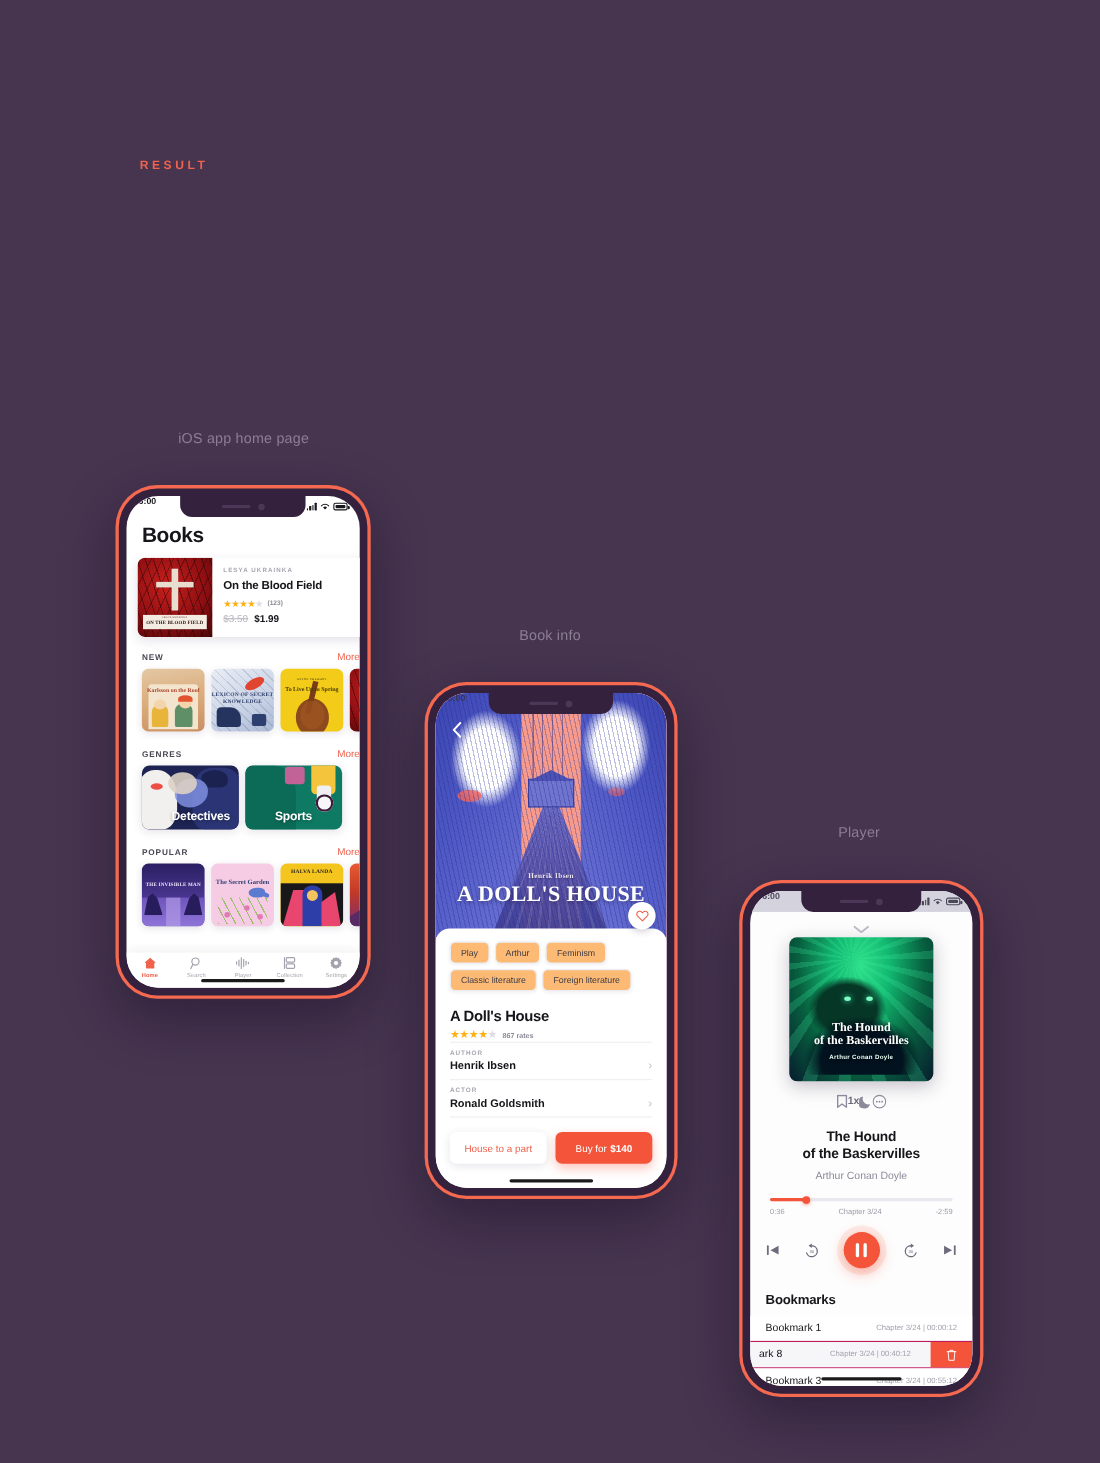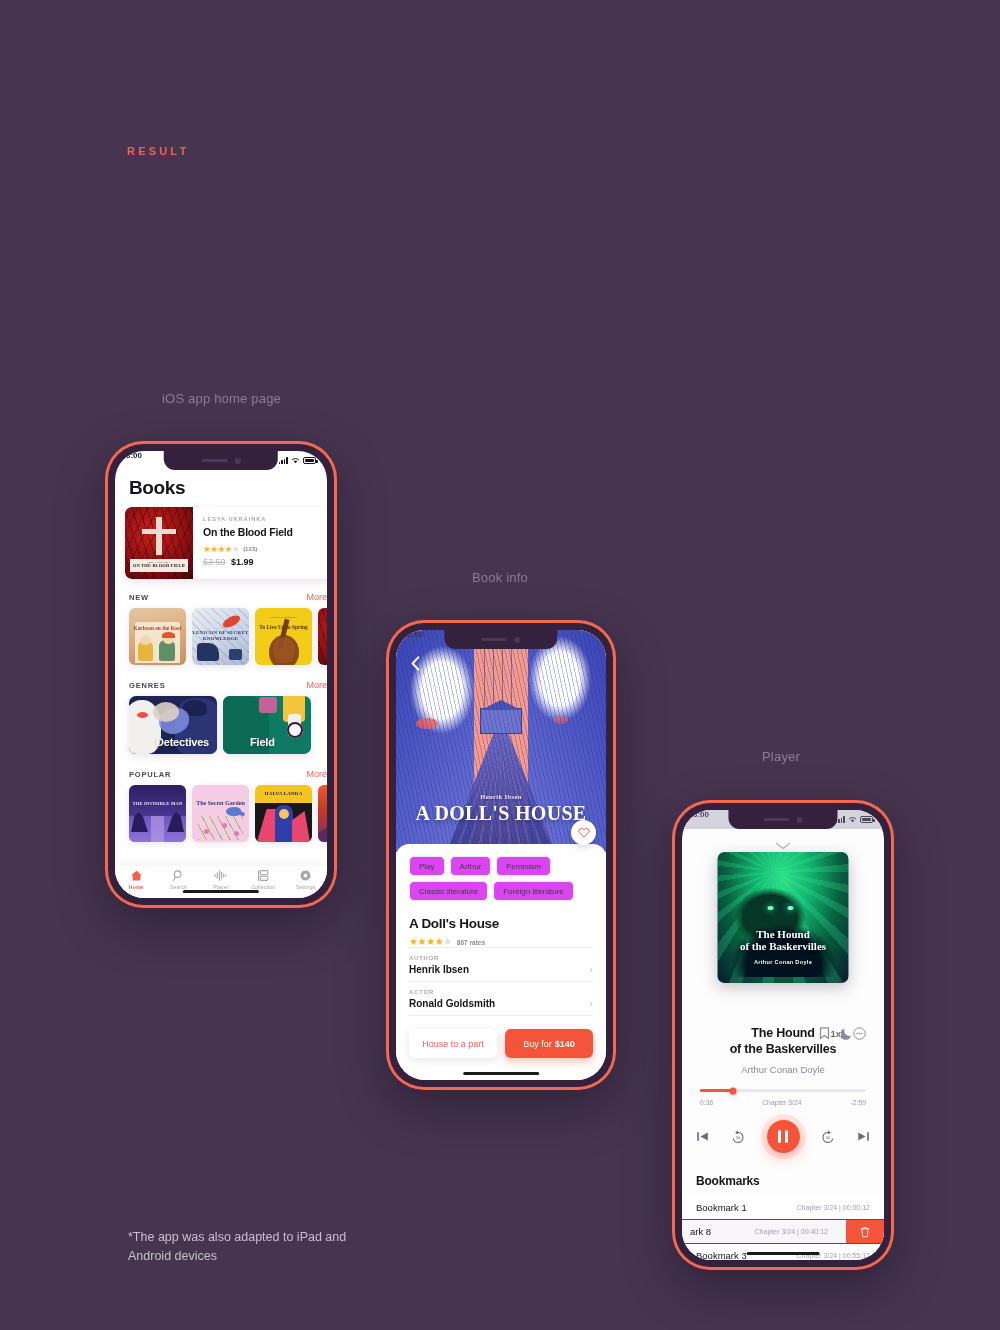--- a/index.html
+++ b/index.html
@@ -170,21 +170,21 @@
   .hero-title { position:absolute; left:0; right:0; top:172px; text-align:center;
       font-family:"Liberation Serif", serif; font-size:20px; font-weight:700; color:#fff; letter-spacing:.3px;
       text-shadow:0 2px 4px rgba(30,20,60,.45); }
   .back-btn { position:absolute; left:10px; top:24px; z-index:25; width:18px; height:18px;
       display:flex; align-items:center; justify-content:center; }
   .heart-btn { position:absolute; right:10px; top:190px; width:25px; height:25px; border-radius:50%;
       background:#fff; display:flex; align-items:center; justify-content:center; z-index:25;
       box-shadow:0 2px 7px rgba(60,40,80,.22); }
   .info-sheet { position:absolute; left:0; right:0; top:214px; bottom:0; background:#fff; border-radius:13px 13px 0 0; padding:12px 13px 0; }
   .chips { display:flex; flex-wrap:wrap; gap:5px; }
-  .chip { padding:4.5px 9px; border-radius:5px; background:#d946ef; border:1px solid #ececf1;
+  .chip { padding:4.5px 9px; border-radius:5px; background:#fdba74; border:1px solid #ececf1;
       font-size:8px; color:#3d3b45; box-shadow:0 1px 3px rgba(60,40,80,.07); }
   .bk-title { margin-top:15px; font-size:13.5px; font-weight:700; color:#16151a; letter-spacing:-.3px; }
   .bk-rate { display:flex; align-items:center; gap:5px; margin-top:6px; }
   .bk-rate .rc { font-size:6.5px; color:#8d8a96; font-weight:700;}
   .meta-row { border-top:1px solid #eeedf2; padding:7px 0 6px; display:flex; align-items:flex-end; justify-content:space-between; }
   .meta-row:first-of-type { margin-top:8px; }
   .meta-k { font-size:5.8px; font-weight:700; letter-spacing:.9px; color:#a9a5b1; }
   .meta-v { font-size:10px; font-weight:700; color:#16151a; margin-top:3px; }
   .chev { color:#c3c0ca; font-size:11px; line-height:1; }
   .cta-row { display:flex; gap:8px; margin-top:13px; }
@@ -209,21 +209,21 @@
       background: radial-gradient(ellipse 60% 55% at 50% 85%, #02121f 0 55%, rgba(2,18,31,0) 78%),
                   radial-gradient(ellipse 40% 40% at 38% 35%, #063626 0 60%, rgba(6,54,38,0) 80%);
       filter: blur(.4px); }
   .pl-cover .eye { position:absolute; width:6px; height:4px; border-radius:50%; background:#7dffc4; box-shadow:0 0 6px #46ffae; top:54px;}
   .pl-cover .eye.l{left:50px} .pl-cover .eye.r{left:70px}
   .pl-cv-t { position:absolute; left:0; right:0; bottom:30px; text-align:center;
       font-family:"Liberation Serif", serif; font-size:11px; font-weight:700; color:#fff; line-height:1.15;
       text-shadow:0 1px 4px rgba(0,0,0,.6);}
   .pl-cv-a { position:absolute; left:0; right:0; bottom:18px; text-align:center;
       font-size:5.6px; font-weight:700; color:#eafff4; letter-spacing:.3px; text-shadow:0 1px 3px rgba(0,0,0,.6);}
-  .pl-tools { position:absolute; left:18px; right:18px; top:185px; display:flex; align-items:center; justify-content:flex-end;margin-top:32px; }
+  .pl-tools { position:absolute; left:18px; right:18px; top:185px; display:flex; align-items:center; justify-content:center; }
   .pl-tools .tl { color:#8c8a9b; display:flex; align-items:center; justify-content:center; }
   .speed { font-size:9.5px; font-weight:700; color:#6d6b7c; }
   .pl-title { position:absolute; left:14px; right:14px; top:215px; text-align:center; font-size:12.5px; font-weight:700;
       color:#16151a; line-height:1.3; letter-spacing:-.2px; }
   .pl-author { position:absolute; left:0; right:0; top:254px; text-align:center; font-size:9.5px; color:#8c8a9b; }
   .pl-bar { position:absolute; left:18px; right:18px; top:279px; height:3px; border-radius:3px; background:#e9e8ee; }
   .pl-bar .fill { position:absolute; left:0; top:0; bottom:0; width:20%; background:#f4543a; border-radius:3px; }
   .pl-bar .knob { position:absolute; left:20%; top:50%; transform:translate(-50%,-50%); width:7px; height:7px;
       border-radius:50%; background:#f4543a; box-shadow:0 1px 3px rgba(244,84,58,.5); }
   .pl-times { position:absolute; left:18px; right:18px; top:289px; display:flex; justify-content:space-between;
@@ -247,21 +247,20 @@
 <body>
 
 <div class="page">
 
   <div class="eyebrow">RESULT</div>
 
   <div class="caption cap-1">iOS app home page</div>
   <div class="caption cap-2">Book info</div>
   <div class="caption cap-3">Player</div>
 
-  <div class="footnote">*The app was also adapted to iPad and Android devices</div>
 
   <div class="phone" id="phone-home">
     <div class="phone-inner">
       <div class="screen">
 
         <div class="notch">
           <div class="speaker"></div>
           <div class="cam"></div>
         </div>
         <div class="statusbar">
@@ -354,21 +353,21 @@
             <div style="position:absolute;left:24px;top:6px;width:26px;height:20px;background:#ddd0c4;border-radius:50%;opacity:.9"></div>
             <div class="genre-label">Detectives</div>
           </div>
           <div class="genre" style="background:#0e7a63">
             <div style="position:absolute;left:0;top:0;width:46px;height:58px;background:#0b6b57;border-radius:0 44% 0 0"></div>
             <div style="position:absolute;right:6px;top:-4px;width:22px;height:30px;background:#f3c43c;border-radius:4px"></div>
             <div style="position:absolute;right:10px;top:18px;width:13px;height:22px;background:#f0f0f4;border-radius:3px"></div>
             <div style="position:absolute;right:8px;top:26px;width:16px;height:16px;border-radius:50%;background:#f7f7fa;
                  box-shadow:inset 0 0 0 2px #3d1a38"></div>
             <div style="position:absolute;right:34px;top:1px;width:18px;height:16px;background:#e25fa0;border-radius:3px;opacity:.85"></div>
-            <div class="genre-label">Field</div>
+            <div class="genre-label">Sports</div>
           </div>
         </div>
 
         <div class="sec-head" style="top:318px">
           <span class="sec-title">POPULAR</span>
           <span class="sec-more">More</span>
         </div>
         <div class="row" style="top:334px">
           <div class="thumb" style="background:linear-gradient(180deg,#2a1f63 0%, #4a3690 55%, #6d51b5 100%)">
             <div style="position:absolute;left:0;right:0;bottom:0;height:26px;background:linear-gradient(180deg,#6e55bb,#8f74d8)"></div>

